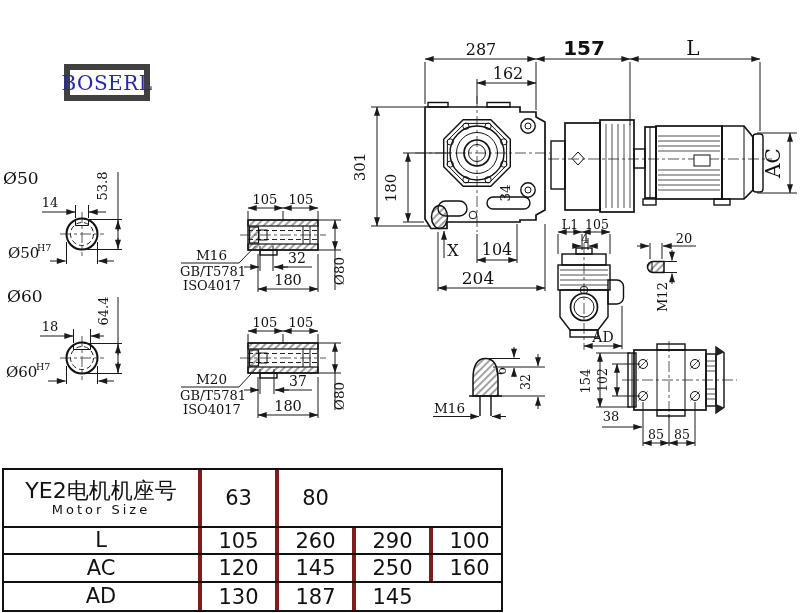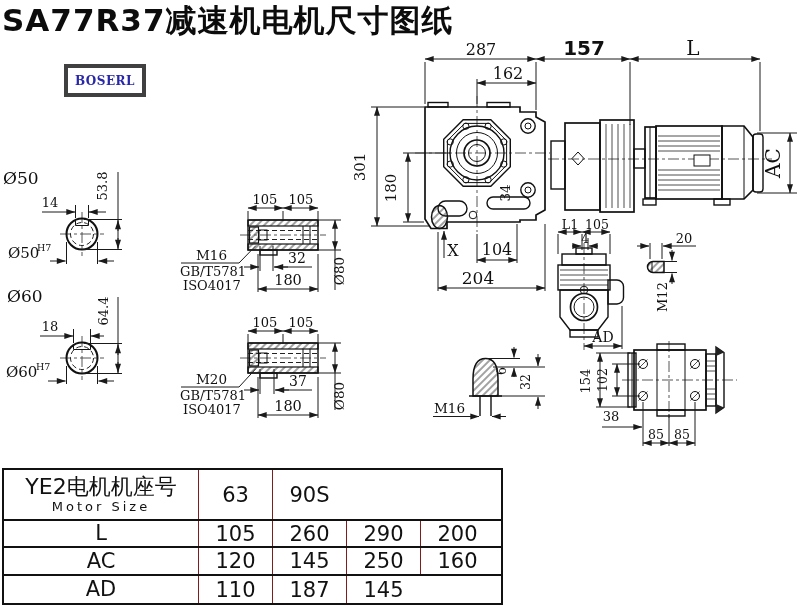--- a/index.html
+++ b/index.html
@@ -1,22 +1,22 @@
 <!DOCTYPE html>
 <html><head>
 <meta charset="utf-8">
 <style>
   html,body{margin:0;padding:0;background:#888;}
   .stage{position:relative;width:800px;height:613px;background:#ffffff;overflow:hidden;
          font-family:"DejaVu Sans",sans-serif;}
   .title{position:absolute;left:2px;top:0px;font-weight:bold;font-size:31px;color:#0c0c0c;
          letter-spacing:1px;white-space:nowrap;}
-  .logo{position:absolute;left:64px;top:64px;width:74px;height:25px;border:4px solid #404040;
+  .logo{position:absolute;left:64px;top:64px;width:74px;height:25px;border:6px solid #404040;
         display:flex;align-items:center;justify-content:center;
-        font-family:"DejaVu Serif",serif;font-weight:bold;font-size:12px;color:#2727a8;
+        font-family:"DejaVu Serif",serif;font-weight:normal;font-size:20px;color:#2727a8;
         letter-spacing:.5px;background:#fff;}
   svg.draw{position:absolute;left:0;top:0;}
   svg text{font-family:"DejaVu Serif",serif;fill:#111;text-anchor:middle;}
   svg text.st{text-anchor:start;}
   .t9{font-size:9.5px}.t12{font-size:12px}.t125{font-size:12.5px}.t13{font-size:13px}
   .t135{font-size:13.5px}.t14{font-size:14px}.t145{font-size:14.5px}.t15{font-size:15px}
   .t16{font-size:16px}.t17{font-size:17px}.t20{font-size:20px}
   .tb20{font-size:20px;font-family:"DejaVu Sans",sans-serif;font-weight:bold}
   .o{stroke:#111;stroke-width:1.7;fill:none}
   .o2{stroke:#111;stroke-width:1.4;fill:none}
@@ -24,31 +24,30 @@
   .th{stroke:#222;stroke-width:.8;fill:none}
   .d{stroke:#1a1a1a;stroke-width:1;fill:none}
   .cl{stroke:#444;stroke-width:.9;fill:none;stroke-dasharray:11 3 3 3}
   .hid{stroke:#222;stroke-width:1;fill:none;stroke-dasharray:5 3}
   .hpf{fill:url(#hp);stroke:#111;stroke-width:1.5}
   
   .dtab{position:absolute;left:2px;top:468px;width:497px;border:2px solid #111;background:#fff;color:#111;}
   .trr{display:flex;border-top:2px solid #111;}
   .trr:first-child{border-top:none;}
   .tc{flex:0 0 73px;display:flex;align-items:center;justify-content:center;
-      border-left:1px solid #7f1d1d;font-size:21px;}
+      border-left:4px solid #7f1d1d;font-size:21px;}
   .tc.lab{flex:0 0 194px;border-left:none;flex-direction:column;line-height:1.15;}
-  .trr.h{height:49px}.trr.r1{height:25px}.trr.r2{height:26px}.trr.r3{height:27px}
+  .trr.h{height:56px}.trr.r1{height:25px}.trr.r2{height:26px}.trr.r3{height:27px}
   .cn{font-size:22px}.en{font-size:13px;letter-spacing:3px}
 </style>
 </head>
 <body>
 
 <div class="stage">
 
-  <div class="title">SA77R37减速机电机尺寸图纸</div>
   <div class="logo">BOSERL</div>
 
   <svg class="draw" width="800" height="613" viewBox="0 0 800 613">
     <defs>
       <marker id="ar" markerUnits="userSpaceOnUse" markerWidth="10" markerHeight="8" refX="9.2" refY="4" orient="auto-start-reverse">
         <path d="M0.5,1 L9.5,4 L0.5,7 Z" fill="#1a1a1a"></path>
       </marker>
       <pattern id="hp" patternUnits="userSpaceOnUse" width="5" height="5" patternTransform="rotate(45)">
         <line x1="1" y1="0" x2="1" y2="5" stroke="#444" stroke-width="1"></line>
       </pattern>
@@ -417,37 +416,37 @@
     </g>
   </svg>
 
   <div class="dtab">
     <div class="trr h">
       <div class="tc lab">
         <div class="cn">YE2电机机座号</div>
         <div class="en">Motor Size</div>
       </div>
       <div class="tc">63</div>
-      <div class="tc">90S</div>
+      <div class="tc">80</div>
     </div>
     <div class="trr r1">
       <div class="tc lab">L</div>
       <div class="tc">105</div>
       <div class="tc">260</div>
       <div class="tc">290</div>
-      <div class="tc">200</div>
+      <div class="tc">100</div>
     </div>
     <div class="trr r2">
       <div class="tc lab">AC</div>
       <div class="tc">120</div>
       <div class="tc">145</div>
       <div class="tc">250</div>
       <div class="tc">160</div>
     </div>
     <div class="trr r3">
       <div class="tc lab">AD</div>
-      <div class="tc">110</div>
+      <div class="tc">130</div>
       <div class="tc">187</div>
       <div class="tc">145</div>
     </div>
   </div>
 
 </div>
 
 </body></html>

